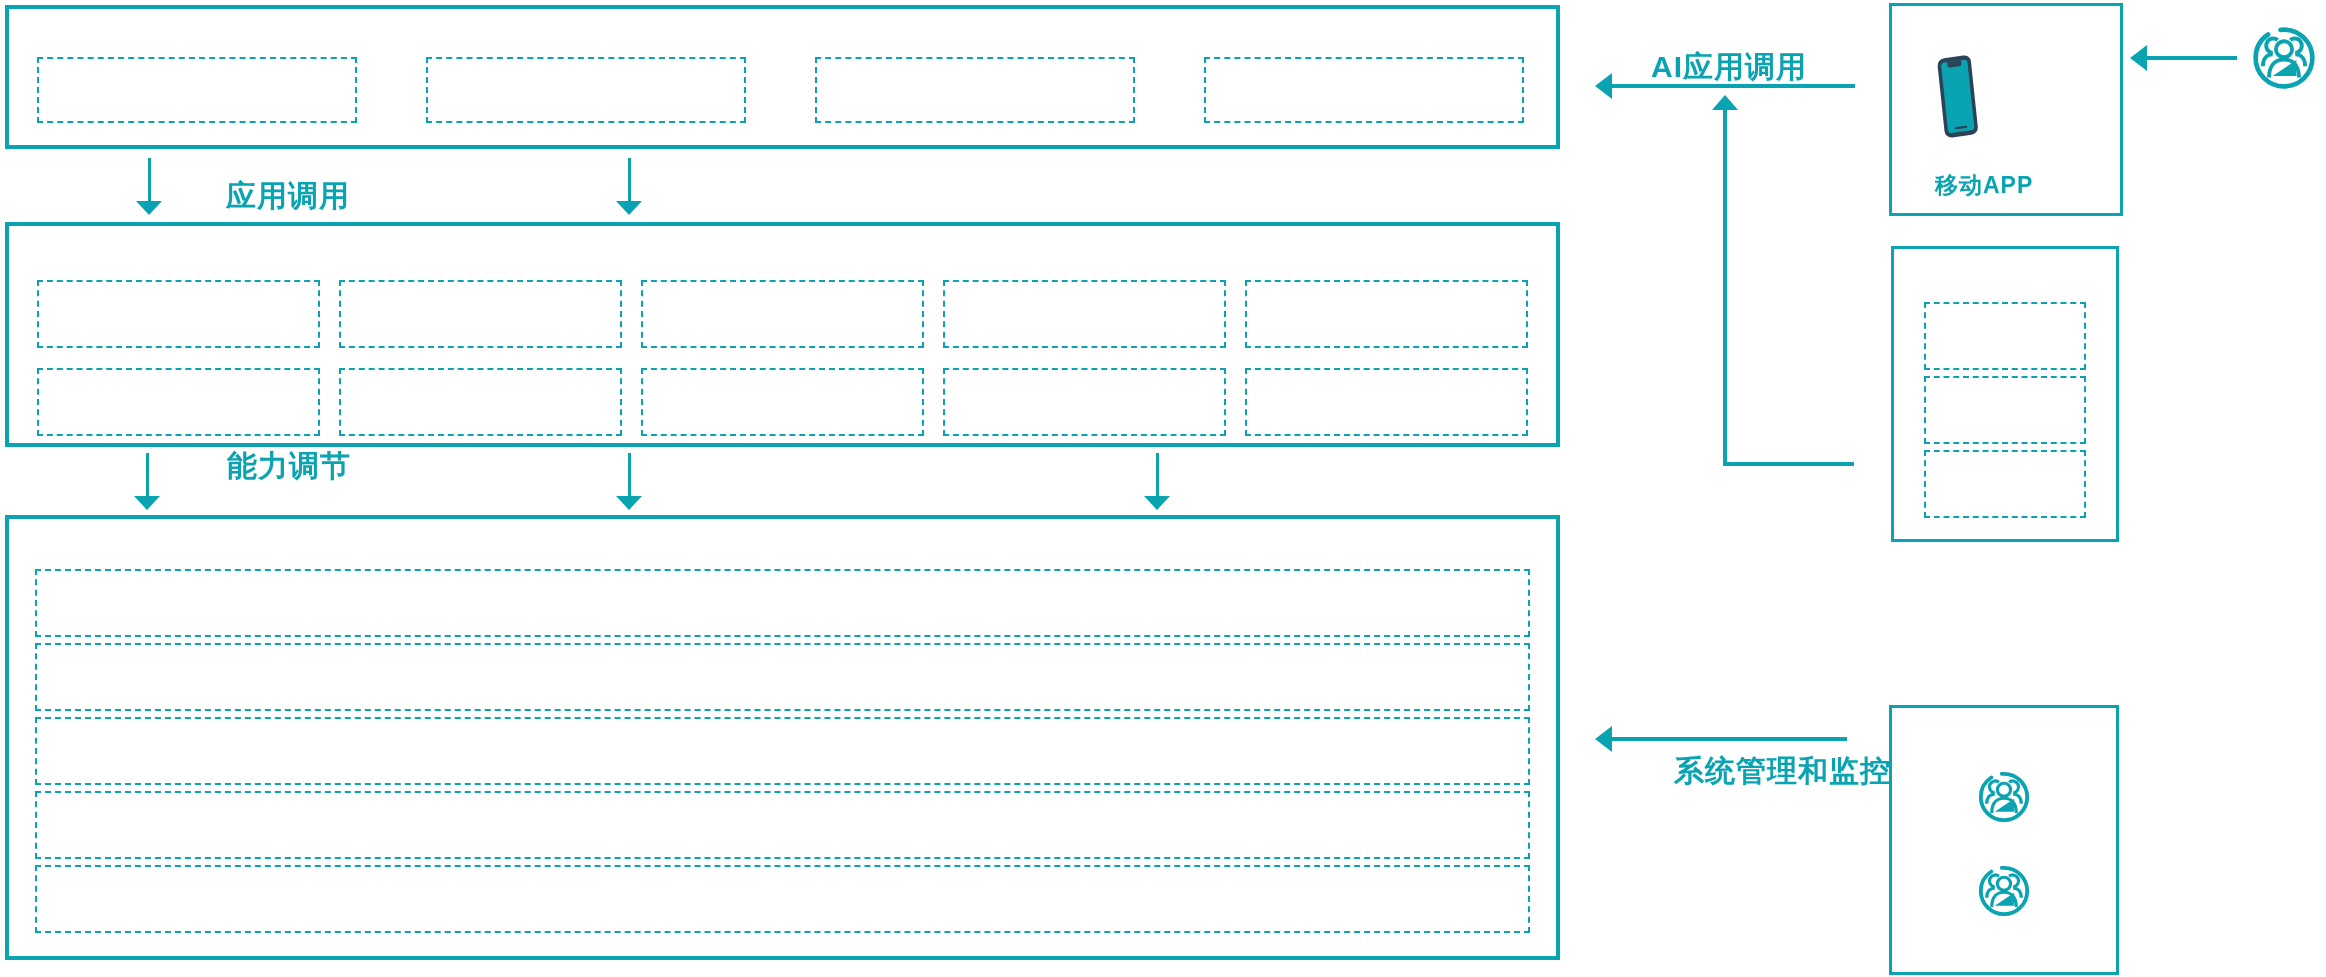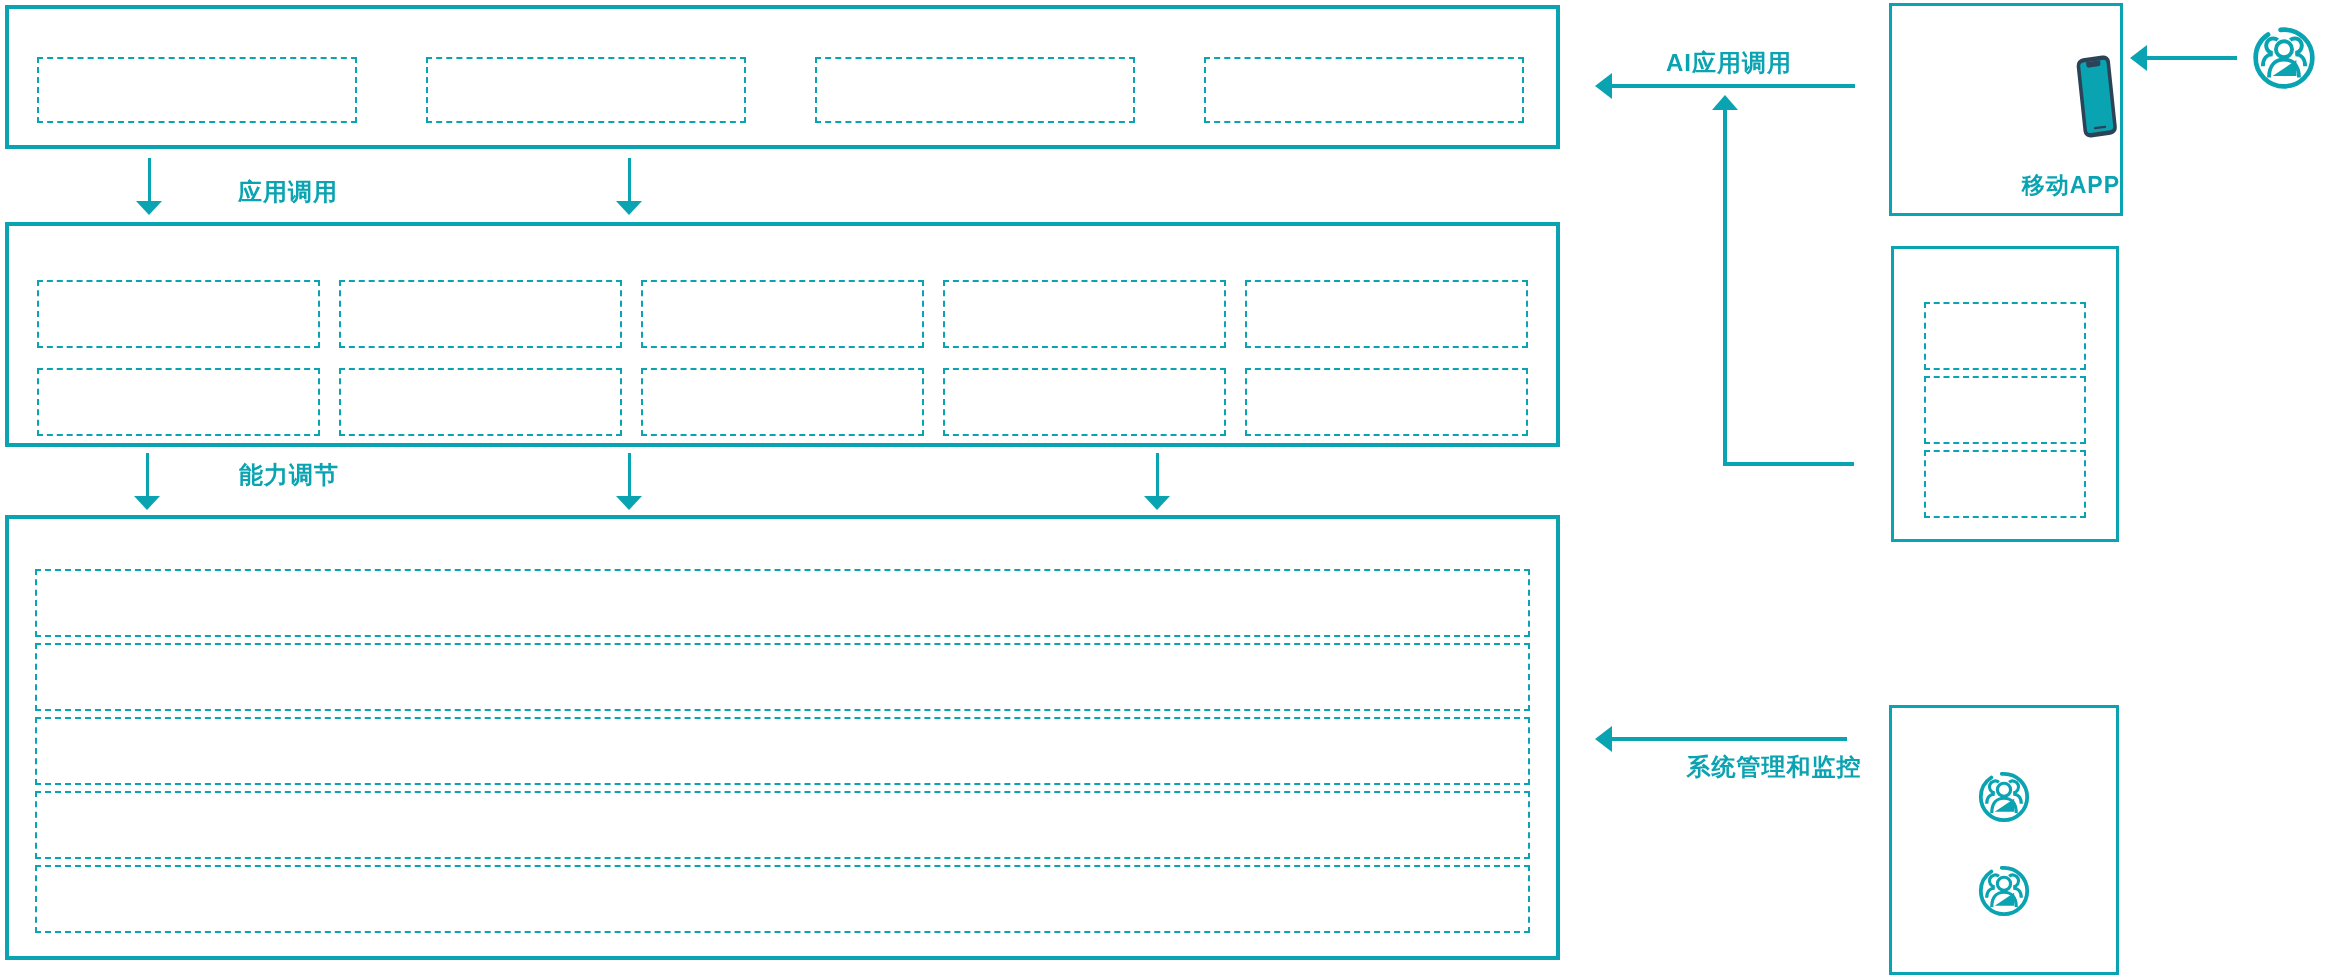--- a/index.html
+++ b/index.html
@@ -47,32 +47,32 @@
   }
   .box-bottom .ph { width: 100%; height: 68px; }
   .box-console {
     left: 1891px; top: 246px; width: 228px; height: 296px;
     display: flex; flex-direction: column; gap: 6px;
     padding: 53px 30px 0 30px;
   }
   .box-console .ph { width: 100%; height: 68px; }
   .box-mobile {
     left: 1889px; top: 3px; width: 234px; height: 213px;
-    display: flex; flex-direction: column; align-items: flex-end; padding-left: 43px;
+    display: flex; flex-direction: column; align-items: flex-start; padding-left: 43px;
   }
   .box-admin {
     left: 1889px; top: 705px; width: 230px; height: 270px;
     display: flex; flex-direction: column; align-items: center;
     padding-top: 62px; gap: 40px;
   }
   
   .diagram-label {
     position: absolute;
     color: var(--teal);
-    font-size: 24px;
+    font-size: 30px;
     font-weight: bold;
     text-align: center;
     letter-spacing: 1px;
     white-space: nowrap;
   }
   .mobile-label {
     color: var(--teal);
     font-size: 23px;
     font-weight: bold;
     letter-spacing: 1px;
@@ -157,21 +157,21 @@
     <div class="head-down" style="left:134px; top:496px;"></div>
   </div>
   <div>
     <div class="vline" style="left:628px; top:453px; height:44px;"></div>
     <div class="head-down" style="left:616px; top:496px;"></div>
   </div>
   <div>
     <div class="vline" style="left:1156px; top:453px; height:44px;"></div>
     <div class="head-down" style="left:1144px; top:496px;"></div>
   </div>
-  <div class="diagram-label" style="left:199px; top:459px; width:180px;">能力调节</div>
+  <div class="diagram-label" style="left:199px; top:446px; width:180px;">能力调节</div>
 
   <div class="diagram-label" style="left:1639px; top:47px; width:180px;">AI应用调用</div>
   <div>
     <div class="hline" style="left:1611px; top:84px; width:244px;"></div>
     <div class="head-left" style="left:1595px; top:73px;"></div>
   </div>
 
   <div>
     <div class="head-up" style="left:1712px; top:95px;"></div>
     <div class="vline" style="left:1723px; top:110px; height:356px; width:4px;"></div>

